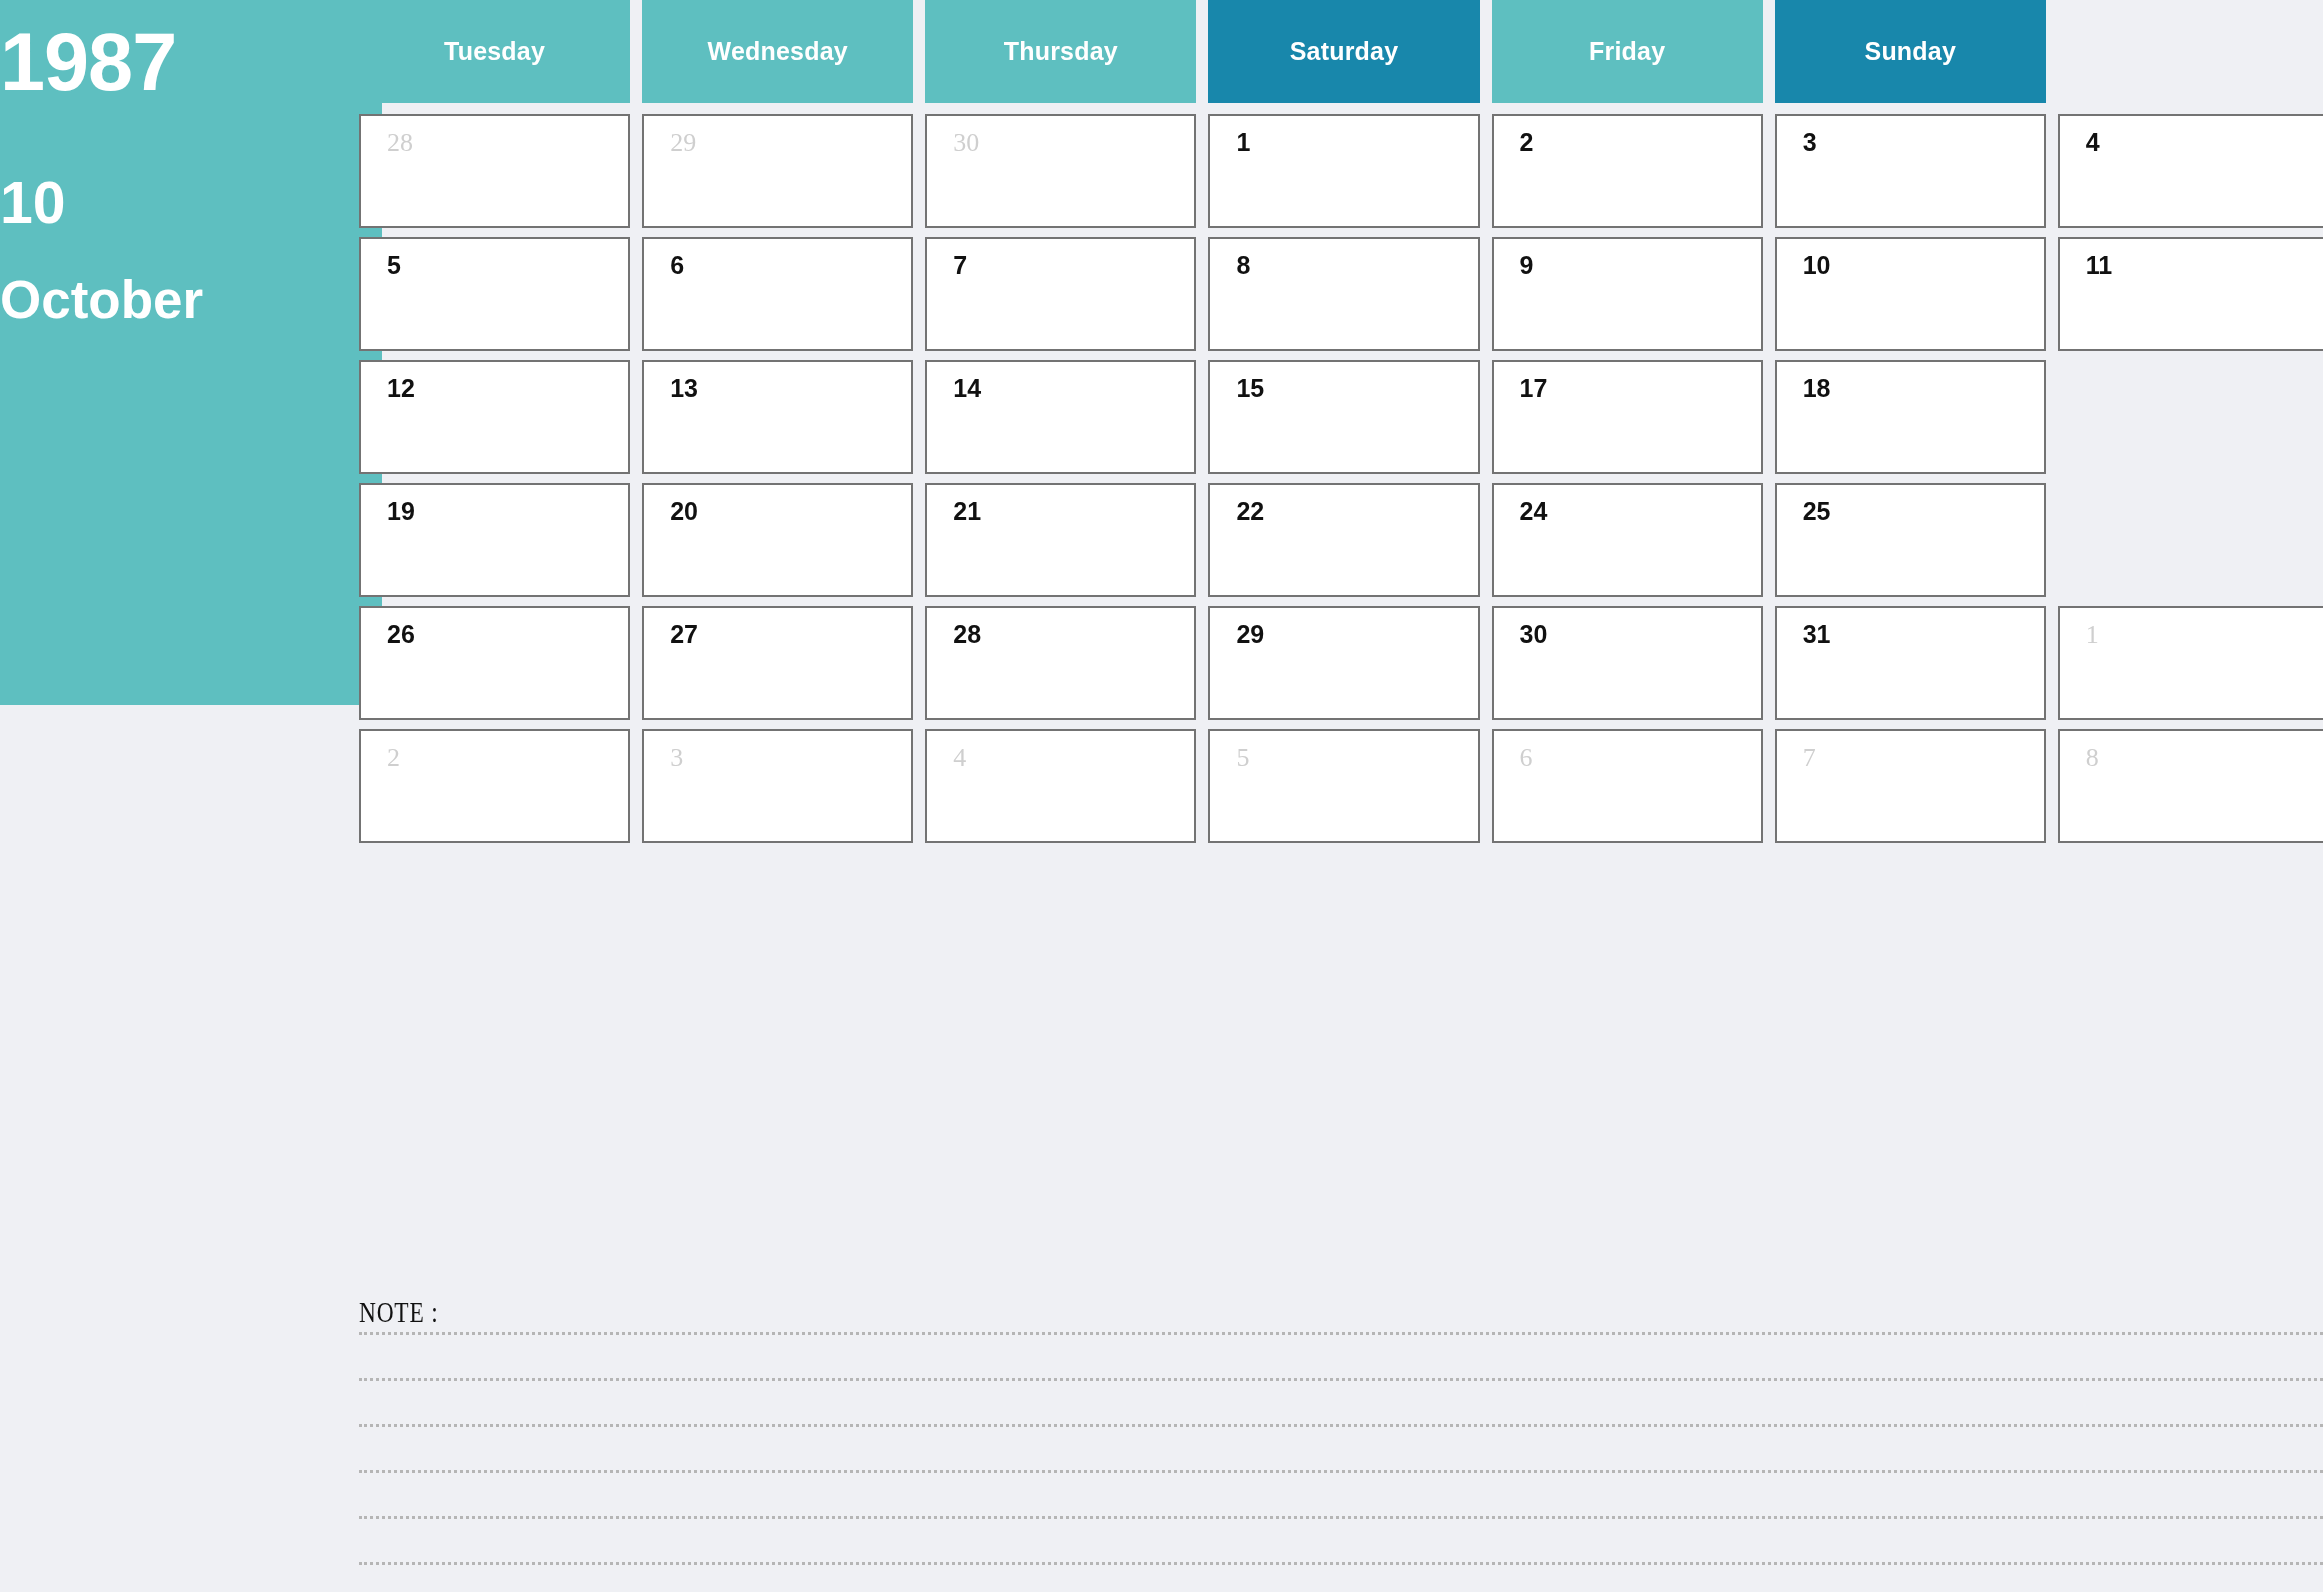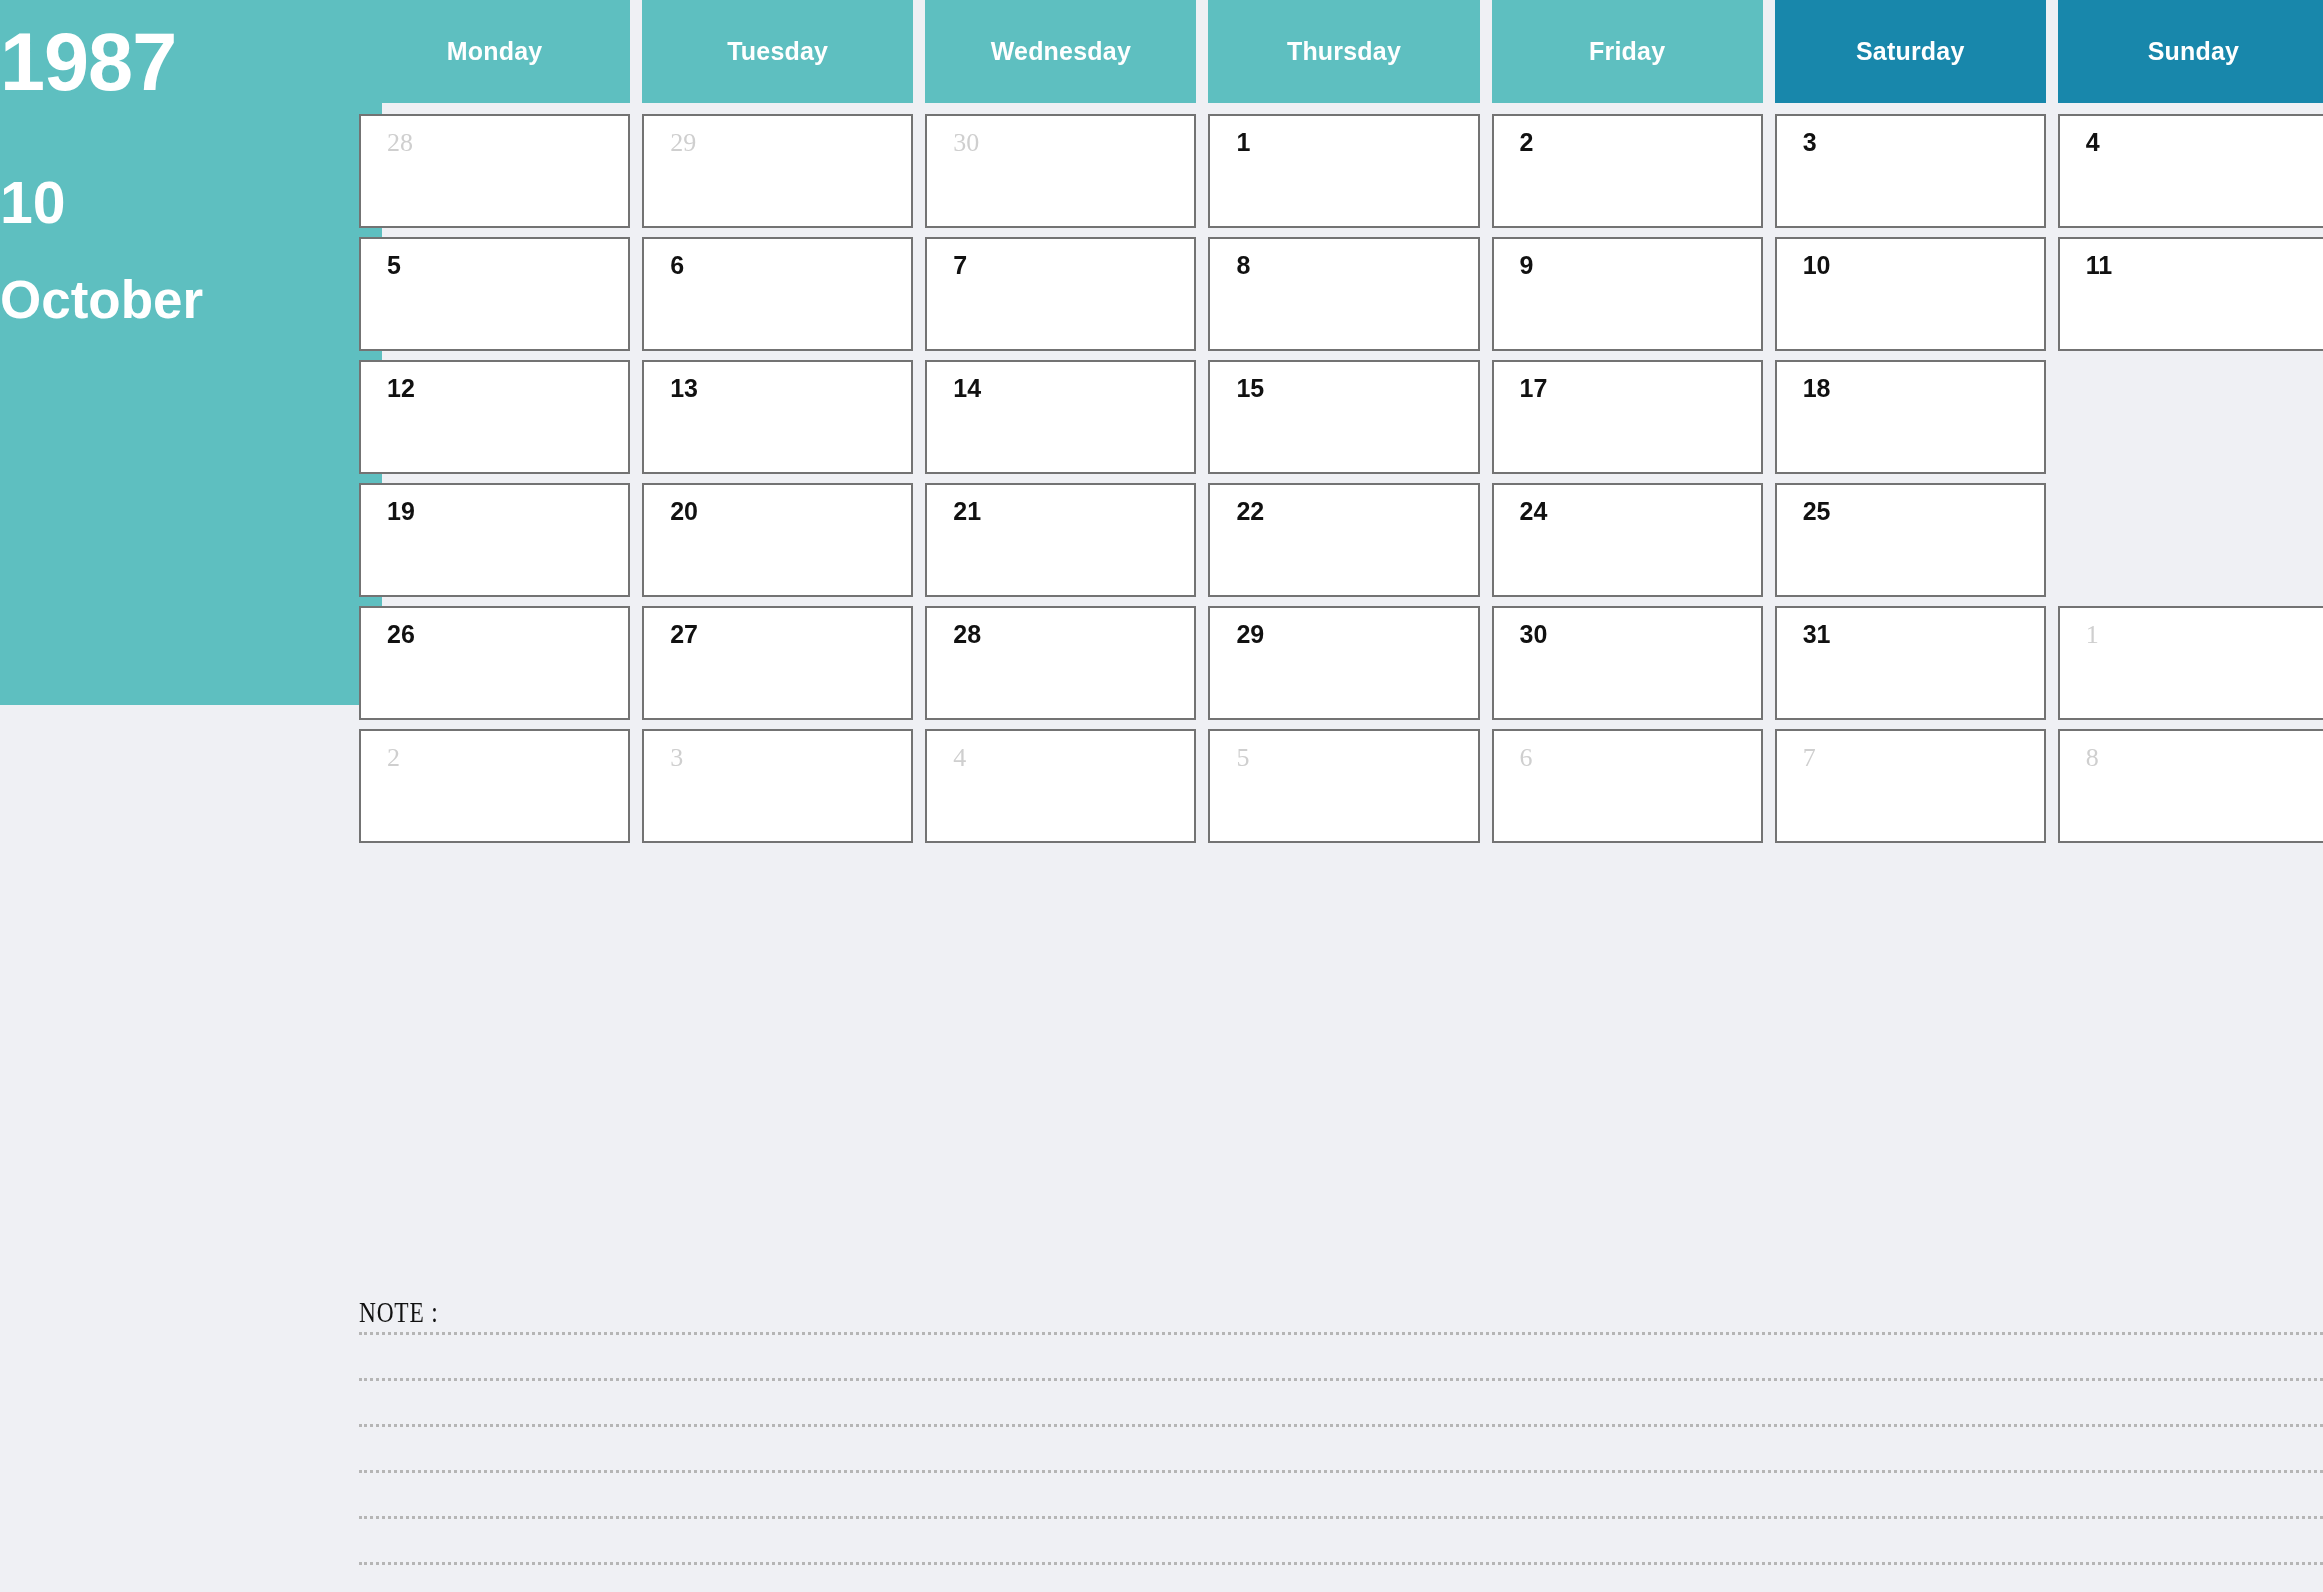--- a/index.html
+++ b/index.html
@@ -141,36 +141,33 @@
 
   <div id="sidebar">
     <div class="year">1987</div>
     <div class="month-num">10</div>
     <div class="month-name">October</div>
   </div>
 
   <div id="calendar">
     <div id="header-row" class="grid-row">
         <div class="day-head">
-          <span>Monday</span>
-        </div>
-        <div class="day-head">
           <span>Tuesday</span>
         </div>
         <div class="day-head">
           <span>Wednesday</span>
         </div>
         <div class="day-head">
           <span>Thursday</span>
         </div>
+        <div class="day-head weekend">
+          <span>Saturday</span>
+        </div>
         <div class="day-head">
           <span>Friday</span>
-        </div>
-        <div class="day-head weekend">
-          <span>Saturday</span>
         </div>
         <div class="day-head weekend">
           <span>Sunday</span>
         </div>
       </div>
     <div id="weeks">
         <div class="grid-row week">
           <div class="day-cell other">
             <span class="num">28</span>
           </div>

